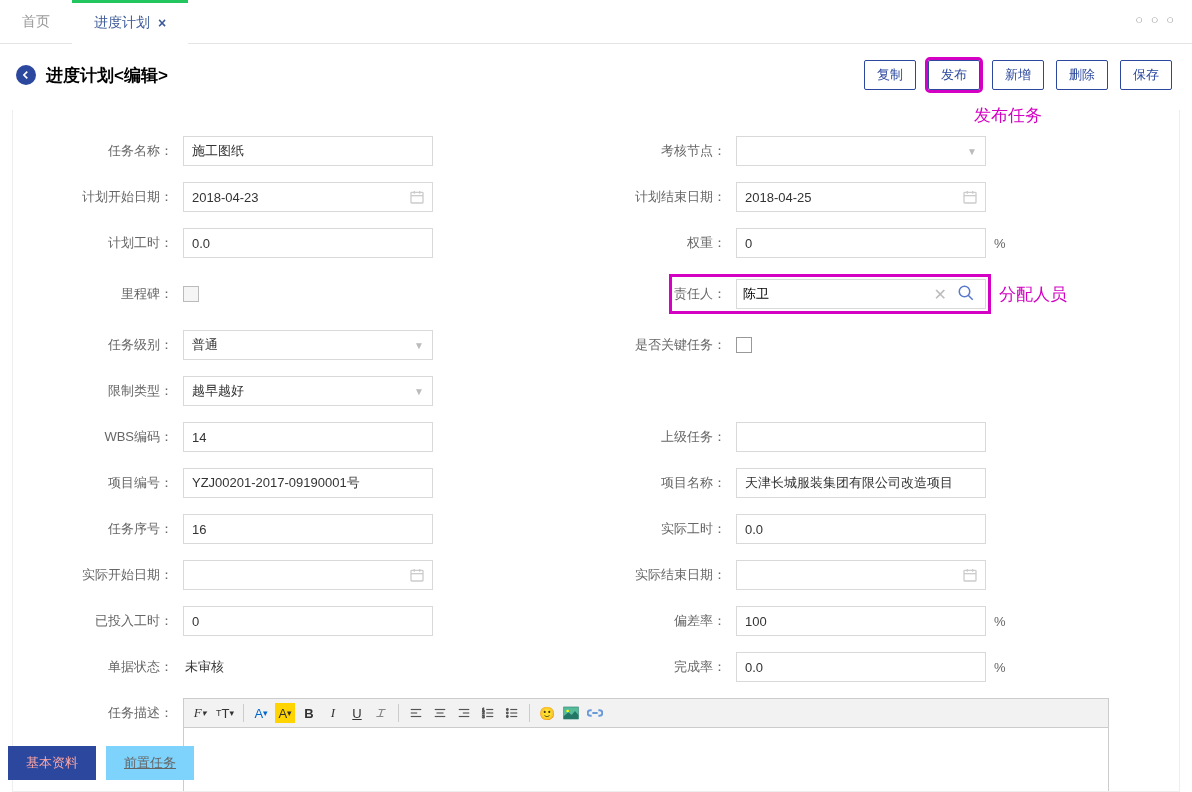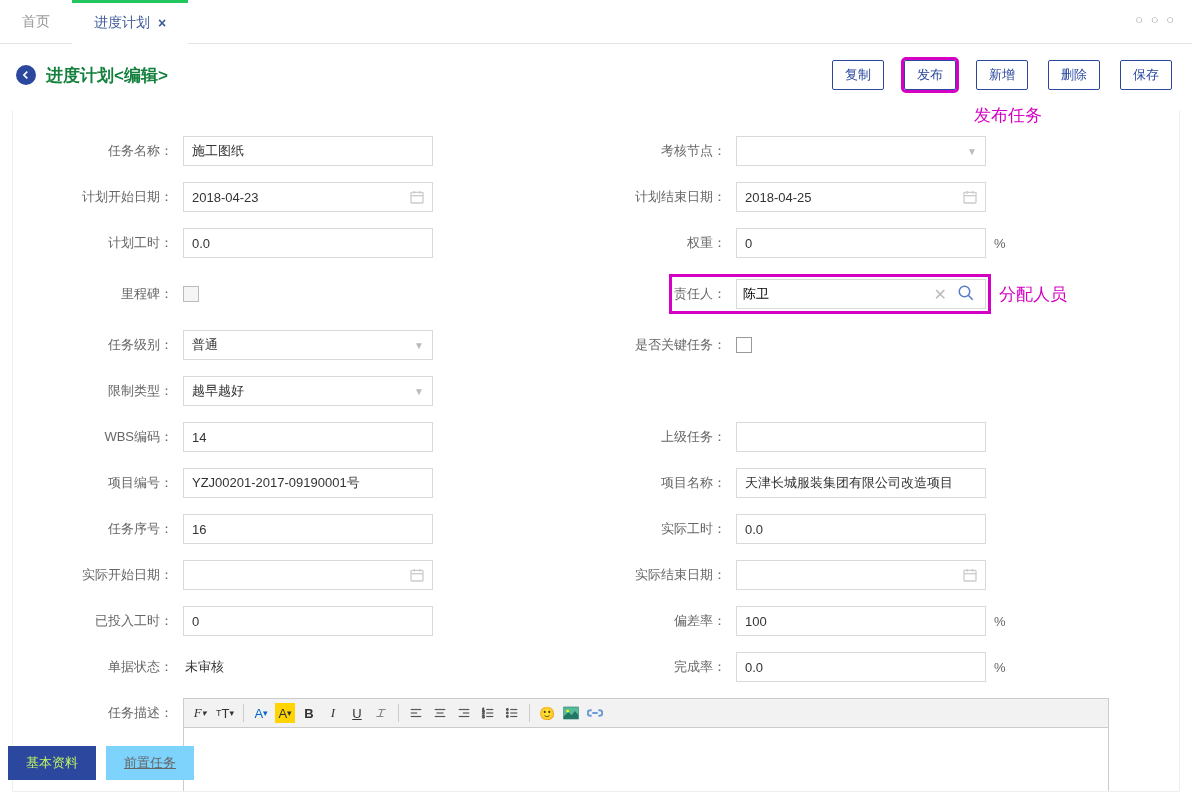--- a/index.html
+++ b/index.html
@@ -8,22 +8,22 @@
 
 .tabs { height: 44px; background: #fff; border-bottom: 1px solid #e5e5e5; display: flex; align-items: center; padding: 0 0; position: relative; }
 .tab { padding: 0 22px; height: 44px; display: flex; align-items: center; color: #999; cursor: pointer; font-size: 14px; }
 .tab.active { color: #3d5b99; border-top: 3px solid #22c55e; background: #fff; position: relative; top: 0; }
 .tab .close { margin-left: 8px; color: #3d5b99; font-weight: bold; cursor: pointer; font-size: 14px; }
 .tabs-more { position: absolute; right: 16px; top: 12px; color: #999; letter-spacing: 2px; cursor: pointer; }
 
 
 .page-header { display: flex; align-items: center; padding: 16px 20px 12px 16px; }
 .back-icon { width: 20px; height: 20px; border-radius: 50%; background: #2b489e; color: #fff; display: flex; align-items: center; justify-content: center; margin-right: 10px; cursor: pointer; font-size: 12px; }
-.page-title { color: #15803d; font-size: 17px; font-weight: 600; }
-.header-actions { margin-left: auto; display: flex; gap: 20px; }
+.page-title { color: #000000; font-size: 17px; font-weight: 600; }
+.header-actions { margin-left: auto; display: flex; gap: 12px; }
 .btn { border: 1px solid #2b489e; color: #2b489e; background: #fff; padding: 5px 12px; font-size: 13px; cursor: pointer; border-radius: 2px; }
 .btn.highlight-box { outline: 3px solid #d400c3; outline-offset: 0; }
 
 
 .annotation-publish { position: absolute; top: 104px; left: 974px; color: #d400c3; font-size: 17px; font-weight: 500; }
 .annotation-assign { color: #d400c3; font-size: 17px; font-weight: 500; margin-left: 8px; }
 
 
 .form-wrap { position: absolute; top: 110px; left: 12px; right: 12px; bottom: 0; border: 1px solid #eee; border-top: none; overflow-y: scroll; padding: 26px 70px 10px 50px; }
 .form-grid { display: grid; grid-template-columns: 1fr 1fr; column-gap: 60px; row-gap: 16px; }
@@ -54,21 +54,21 @@
 
 .rt-container { flex: 1; }
 .rt-toolbar { background: #f2f2f2; border: 1px solid #ccc; padding: 4px 6px; display: flex; align-items: center; gap: 4px; flex-wrap: wrap; }
 .rt-btn { min-width: 20px; height: 20px; display: flex; align-items: center; justify-content: center; cursor: pointer; font-size: 13px; padding:0 2px;}
 .rt-sep { width: 1px; height: 18px; background: #ccc; margin: 0 3px; }
 .rt-area { border: 1px solid #ccc; border-top: none; height: 100px; background: #fff; }
 
 
 .bottom-tabs { position: absolute; bottom: 12px; left: 8px; display: flex; gap: 10px; z-index: 10; }
 .btab { padding: 8px 18px; font-size: 13px; cursor: pointer; }
-.btab.active { background: #2b489e; color: #bef264; }
+.btab.active { background: #2b489e; color: #fca5a5; }
 .btab.inactive { background: #7dd3fc; color: #666; text-decoration: underline; }
 
 
 .form-wrap::-webkit-scrollbar { width: 14px; }
 .form-wrap::-webkit-scrollbar-track { background: #f1f1f1; }
 .form-wrap::-webkit-scrollbar-thumb { background: #c7c7c7; border-radius: 2px; }
 </style>
 </head>
 <body>
 

